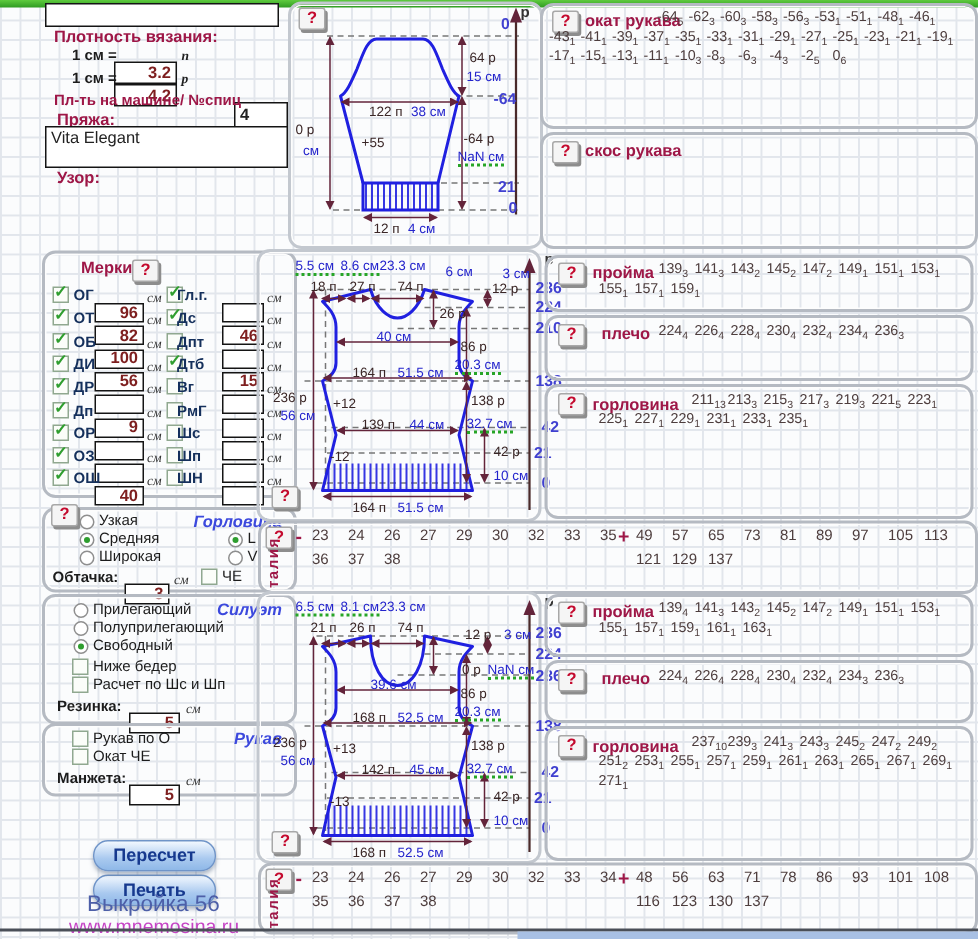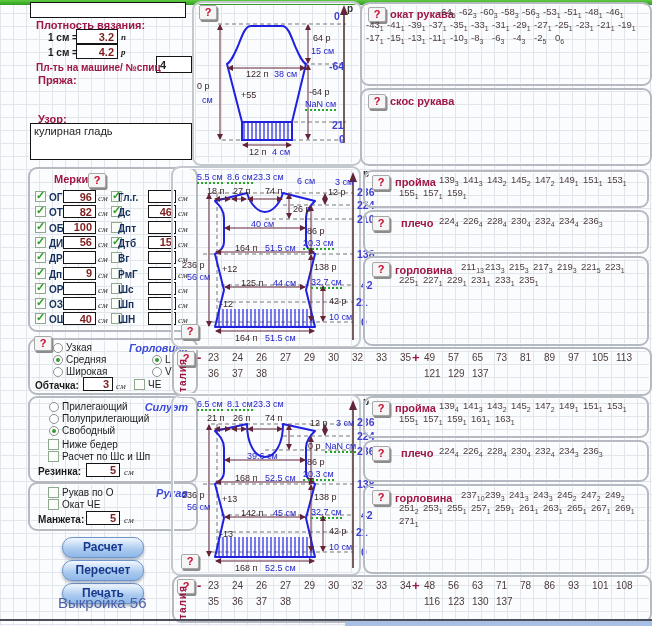--- a/index.html
+++ b/index.html
@@ -11,21 +11,21 @@
   .topbar{position:absolute;left:0;top:0;width:100%;height:5px;background:linear-gradient(#5ecb3e,#2f9b22);}
   .bottomline{position:absolute;left:0;top:619px;width:100%;height:2px;background:#4a4f58;}
   .bottomblue{position:absolute;left:345px;top:621px;width:307px;height:5px;background:#a8c0e4;}
 
   .panel{position:absolute;border:2px solid #b5bac2;border-radius:9px;box-shadow:inset 0 0 0 1px #fdfdfd;}
   .qicon{position:absolute;width:16px;height:13px;background:#f5f5f5;border:1px solid #a8a8a8;border-radius:2px;
     box-shadow:1.5px 2px 0 #8d8d8d;color:#c40a2e;font:bold 11px/13px "Liberation Sans",sans-serif;text-align:center;cursor:pointer;}
   .ptitle{position:absolute;font:bold 11px "Liberation Sans",sans-serif;color:#9e1747;white-space:nowrap;}
 
   .ibox{position:absolute;background:#fff;border:1.5px solid #141414;font:bold 11px "Liberation Sans",sans-serif;
-    color:#7e1f1f;text-align:right;padding:0 3px;box-sizing:border-box;}
+    color:#7e1f1f;text-align:right;padding:0 3px;box-sizing:border-box;margin-top:12px;}
   .tbox{position:absolute;background:#fff;border:1.5px solid #141414;font:11px "Liberation Sans",sans-serif;
     color:#222;padding:1px 3px;box-sizing:border-box;resize:none;overflow:hidden;}
   .flabel{position:absolute;font:bold 10px "Liberation Sans",sans-serif;color:#1c1c1c;white-space:nowrap;}
   .crims{position:absolute;font:bold 11px "Liberation Sans",sans-serif;color:#9e1747;white-space:nowrap;}
   .unit{font:italic 9px "Liberation Serif",serif;color:#333;}
   .unit-abs{position:absolute;font:italic 9px "Liberation Serif",serif;color:#333;}
 
   .mrow{position:absolute;left:0;height:15px;width:100%;}
   .mrow .cbx{position:absolute;top:1px;}
   .cbx{width:11px;height:11px;border:1px solid #90a890;background:#fbfdf9;display:inline-block;box-sizing:border-box;}
@@ -76,22 +76,22 @@
   <div class="crims" style="left:36px;top:19px">Плотность вязания:</div>
   <span class="flabel" style="left:48px;top:32px">1 см =</span>
   <input class="ibox" style="left: 76px; top: 29px; width: 42px; height: 15px;" value="3.2">
   <span class="unit-abs" style="left:121px;top:32px;color:#222;font-weight:bold">п</span>
   <span class="flabel" style="left:48px;top:47px">1 см =</span>
   <input class="ibox" style="left: 76px; top: 44px; width: 42px; height: 15px;" value="4.2">
   <span class="unit-abs" style="left:121px;top:47px;color:#222;font-weight:bold">р</span>
   <input class="ibox" style="left: 156px; top: 56px; width: 36px; height: 17px; text-align: left; color: rgb(34, 34, 34);" value="4">
   <div class="crims" style="left:36px;top:62px;font-size:10px">Пл-ть на машине/ №спиц</div>
   <div class="crims" style="left:38px;top:74px">Пряжа:</div>
+  <textarea class="tbox" style="left: 30px; top: 84px; width: 162px; height: 28px;">Vita Elegant</textarea>
   <div class="crims" style="left:38px;top:113px">Узор:</div>
-  <textarea class="tbox" style="left: 30px; top: 123px; width: 162px; height: 37px;">кулирная гладь</textarea>
 
   <div class="panel" style="left:28px;top:167px;width:166px;height:161px">
     <span class="crims" style="left:24px;top:4px">Мерки:</span>
     <span class="qicon" style="left:58px;top:4px">?</span>
     <div id="merki-rows" style="position:absolute;left:0;top:21px;width:100%;height:138px">
         <div class="mrow" style="top: 0px;">
           <span class="cbx on" style="left:5px"></span>
           <span class="mlab" style="left:19px;top:2px;width:22px">ОГ</span>
           <input class="ibox" style="left: 33px; top: 0px; width: 33px; height: 13px; position: absolute;" value="96" readonly="">
           <span class="unit" style="position:absolute;left:68px;top:3px">см</span>
@@ -211,24 +211,24 @@
 
   <div class="panel" style="left:28px;top:482px;width:166px;height:45px">
     <label class="optlab" style="left:32px;top:3px"><span class="cbx" style="position:absolute;left:-14px;top:0"></span><span>Рукав по О</span></label>
     <span class="blue-it" style="right:8px;top:3px">Рукав</span>
     <label class="optlab" style="left:32px;top:15px"><span class="cbx" style="position:absolute;left:-14px;top:0"></span><span>Окат ЧЕ</span></label>
     <span class="flabel" style="left:8px;top:30px">Манжета:</span>
     <input class="ibox" style="left: 56px; top: 27px; width: 34px; height: 14px;" value="5">
     <span class="unit-abs" style="left:94px;top:31px">см</span>
   </div>
 
-  <div class="btn" style="left:62px;top:537px">Расчет</div>
   <div class="btn" style="left:62px;top:583px">Печать</div>
   <div class="btn" style="left:62px;top:560px">Пересчет</div>
   <div class="big-title" style="left:58px;top:594px">Выкройка 56</div>
+  <div class="site" style="left:46px;top:610px">www.mnemosina.ru</div>
 
   <div class="diag panel" style="left:192px;top:1px;width:166px;height:161px;border-color:#c3c8cf">
     <span class="qicon" style="left:5px;top:2px">?</span>
     <svg width="166" height="161" viewBox="0 0 166 161">
       <defs>
         <pattern id="hS" width="4" height="18" patternUnits="userSpaceOnUse">
             <path d="M2,0V18" stroke="#2020e0" stroke-width="1.2"></path>
           </pattern>
         <marker id="aEs" markerWidth="7" markerHeight="7" refX="5" refY="3" orient="auto">
             <path d="M0,0L6,3L0,6Z" fill="#63243a"></path>
@@ -341,21 +341,21 @@
     <span class="dlab cm" style="left:78px;top:51px">40 см</span>
     <span class="dlab" style="left:134px;top:58px">86 р</span>
     <span class="dlab cm gd" style="left:130px;top:70px">20.3 см</span>
     <span class="dlab" style="left:62px;top:75px">164 п</span>
     <span class="dlab cm" style="left:92px;top:75px">51.5 см</span>
     <span class="dlab" style="left:9px;top:92px">236 р</span>
     <span class="dlab cm" style="left:14px;top:104px">56 см</span>
     <span class="dlab" style="left:49px;top:96px">+12</span>
     <span class="dlab" style="left:141px;top:94px">138 р</span>
     <span class="dlab cm gd" style="left:138px;top:109px">32.7 см</span>
-    <span class="dlab" style="left:68px;top:110px">125 п</span>
+    <span class="dlab" style="left:68px;top:110px">139 п</span>
     <span class="dlab cm" style="left:100px;top:110px">44 см</span>
     <span class="dlab" style="left:47px;top:131px">-12</span>
     <span class="dlab" style="left:156px;top:128px">42 р</span>
     <span class="dlab cm" style="left:156px;top:144px">10 см</span>
     <span class="dlab" style="left:62px;top:165px">164 п</span>
     <span class="dlab cm" style="left:92px;top:165px">51.5 см</span>
     <span class="axp" style="left:190px;top:0">p</span>
     <span class="ax" style="left:184px;top:18px">236</span>
     <span class="ax" style="left:184px;top:31px">224</span>
     <span class="ax" style="left:184px;top:45px">210</span>

